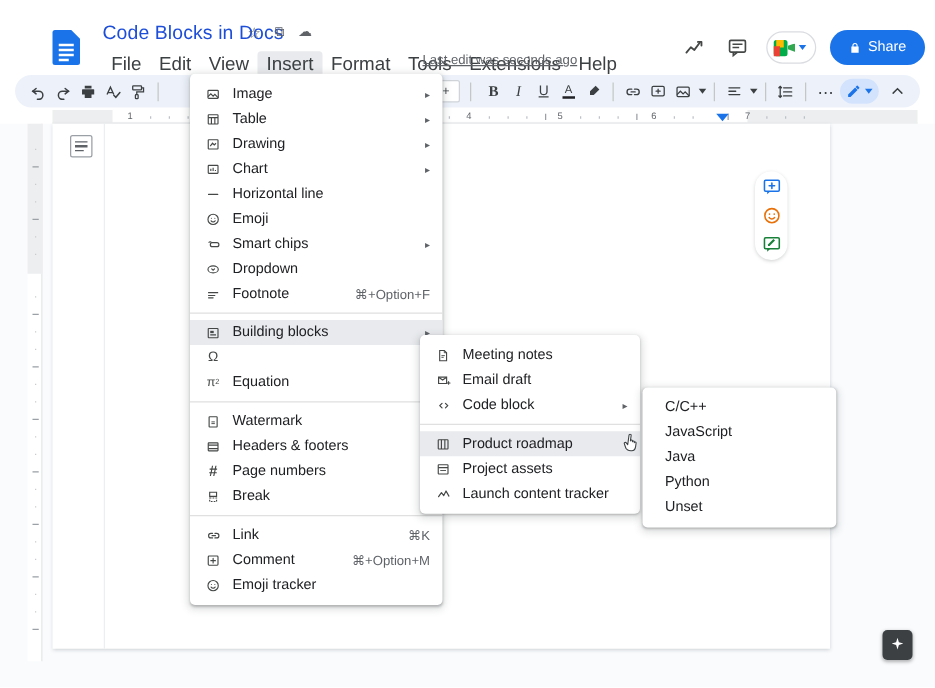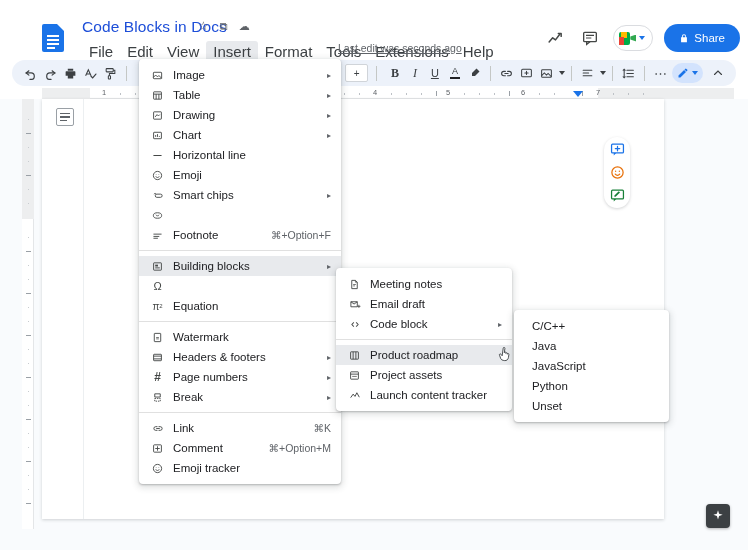--- a/index.html
+++ b/index.html
@@ -111,21 +111,21 @@
   .menu-item { display:flex; align-items:center; height:20px; padding:0 10px 0 10px; cursor:pointer;
                white-space:nowrap; position:relative; }
   .menu-item.hl { background:#e8eaed; }
   .mi-ico { width:17px; min-width:17px; font-size:10.5px; color:#444746; display:flex;
             align-items:center; justify-content:center; margin-right:7px; }
   .mi-label { flex:1; }
   .mi-accel { color:#5f6368; font-size:10.5px; margin-left:24px; }
   .mi-arrow { color:#5f6368; font-size:8px; margin-left:18px; }
   .divider { height:1px; background:#e0e0e0; margin:5px 0; }
 
-  #insert-menu { left:139px; top:59px; width:202px; }
+  #insert-menu { left:152px; top:59px; width:202px; }
   #insert-menu .menu-item { height:20px; }
   #bb-menu { left:336px; top:268px; width:176px; }
   #lang-menu { left:514px; top:310px; width:155px; }
   #lang-menu .menu-item { padding-left:18px; }
 
   .cursor-hand { position:absolute; left:498px; top:347px; font-size:13px; color:#3c4043;
                  pointer-events:none; transform:rotate(8deg); }
   svg { display:block; }
 </style>
 </head>
@@ -475,20 +475,21 @@
     </div>
 
 
     <div class="menu-item">
       <span class="mi-ico">
         <svg width="11" height="11" viewBox="0 0 24 24" fill="none" stroke="#444746" stroke-width="2">
           <ellipse cx="12" cy="12" rx="9" ry="6"></ellipse>
             <path d="M9.5 11l2.5 2.5L14.5 11" stroke-linecap="round"></path>
           </svg>
         </span>
+      <span class="mi-label">Dropdown</span>
     </div>
 
     <div class="menu-item">
       <span class="mi-ico">
         <svg width="11" height="11" viewBox="0 0 24 24" stroke="#444746" stroke-width="2" stroke-linecap="round">
             <path d="M4 9h16M4 14h11M4 18h8"></path>
           </svg>
         </span>
       <span class="mi-label">Footnote</span>
       <span class="mi-accel">⌘+Option+F</span>
@@ -655,24 +656,24 @@
         </span>
       <span class="mi-label">Launch content tracker</span>
     </div>
   </div>
 
   <div class="menu" id="lang-menu">
     <div class="menu-item">
       <span class="mi-label">C/C++</span>
     </div>
     <div class="menu-item">
+      <span class="mi-label">JavaScript</span>
+    </div>
+    <div class="menu-item">
       <span class="mi-label">Java</span>
-    </div>
-    <div class="menu-item">
-      <span class="mi-label">JavaScript</span>
     </div>
     <div class="menu-item">
       <span class="mi-label">Python</span>
     </div>
     <div class="menu-item">
       <span class="mi-label">Unset</span>
     </div>
   </div>
 
   <div class="cursor-hand">

